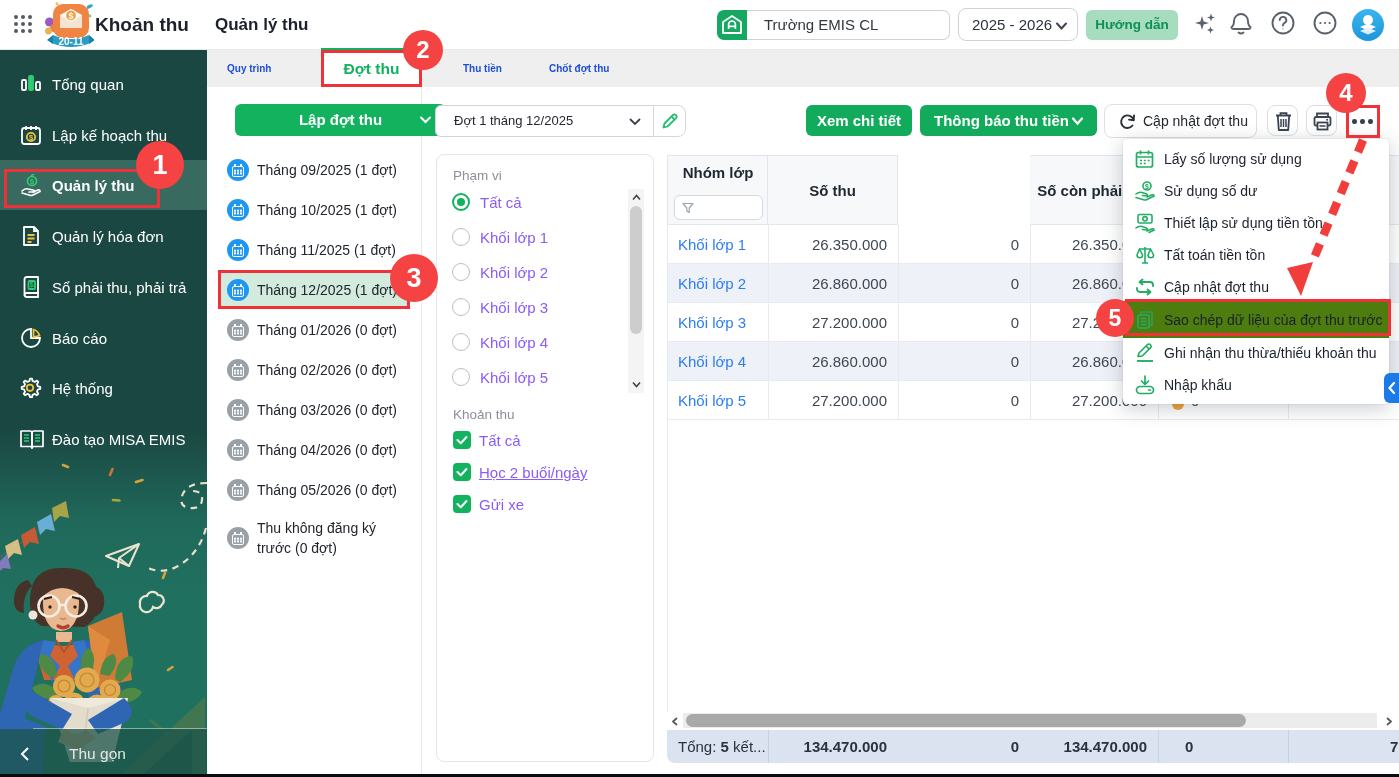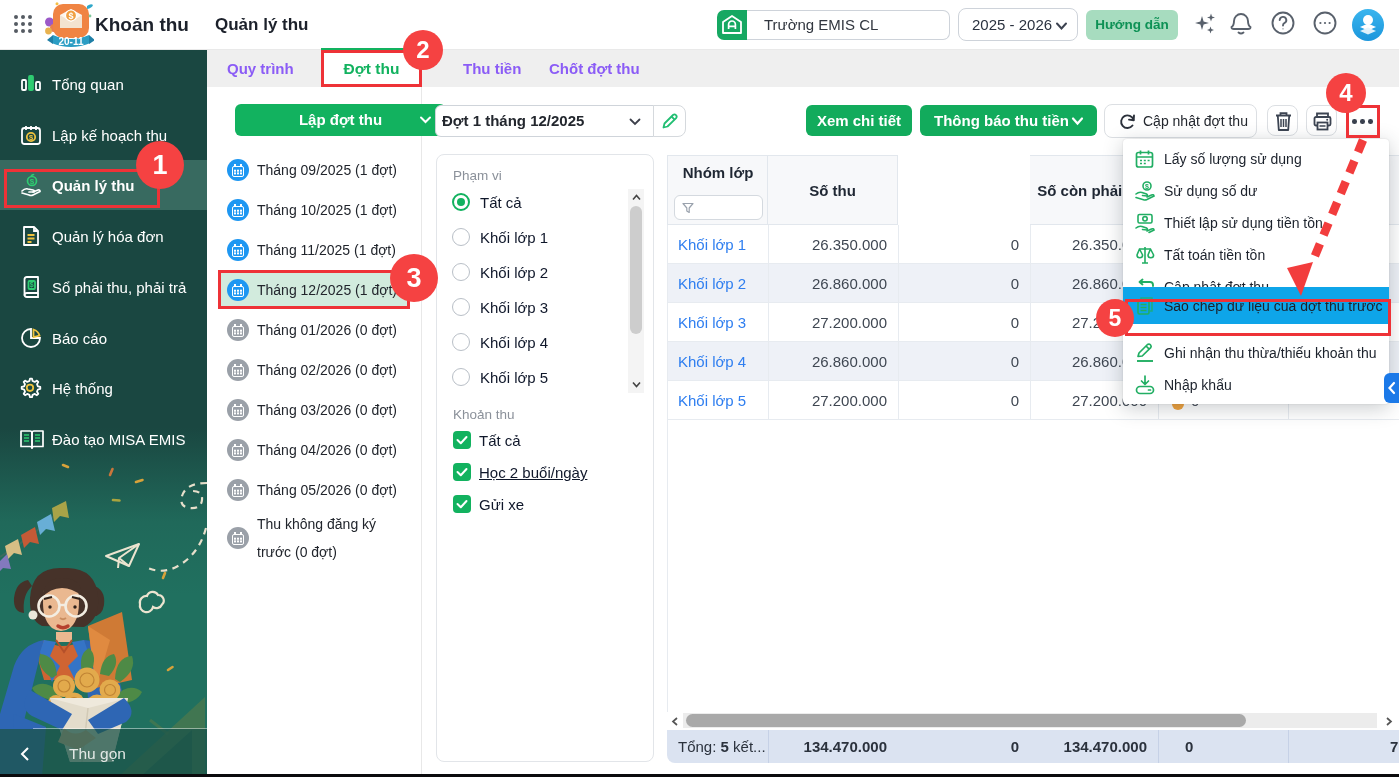--- a/index.html
+++ b/index.html
@@ -20,41 +20,41 @@
 
   
   #sbar { left:0; top:50px; width:207px; height:727px; background:linear-gradient(180deg,#1a4741 0%, #1a4741 52%, #20695a 65%, #20705f 75%, #20705f 100%); overflow:hidden; z-index:4; }
   .sitem { position:absolute; left:0; width:207px; height:50px; color:#fff; font-size:15px; }
   .sitem .lbl { position:absolute; left:52px; top:50%; transform:translateY(-50%); white-space:nowrap; font-weight:500; }
   .sitem svg { position:absolute; left:19px; top:50%; transform:translateY(-50%); }
   .sitem.hl { background:#386a60; }
 
   
   #tabbar { left:207px; top:50px; width:1192px; height:37px; background:#efefef; z-index:3; }
-  .tab { position:absolute; top:0; height:37px; line-height:37px; font-size:15px; font-weight:bold; color:#8b5cf6; }
+  .tab { position:absolute; top:0; height:37px; line-height:37px; font-size:10px; font-weight:bold; color:#1d4ed8; }
   #tab-sel { position:absolute; left:114px; top:0; width:101px; height:37px; background:#fff; color:#12b25f; text-align:center; line-height:37px; font-size:15.5px; font-weight:bold; }
 
   
   #mpanel { left:207px; top:87px; width:215px; height:690px; background:#fff; border-right:1px solid #e8e8e8; z-index:2; }
   #btn-lap { position:absolute; left:5px; top:17px; width:206px; height:32px; background:#12b25f; border-radius:6px; color:#fff; font-weight:bold; font-size:15px; text-align:center; line-height:32px; }
   .mrow { position:absolute; left:0; width:215px; height:40px; }
   .mico { position:absolute; left:20px; top:50%; transform:translateY(-50%); width:22px; height:22px; border-radius:50%; }
   .mico.b { background:#1e97f2; }
   .mico.g { background:#9aa0a8; }
   .mico::before { content:""; position:absolute; left:4.5px; top:6.5px; width:10px; height:9px; border:1.4px solid #fff; border-radius:2px; }
   .mico::after { content:""; position:absolute; left:7px; top:4.5px; width:1.8px; height:2.6px; background:#fff; box-shadow:6px 0 #fff, 0 5.7px #fff, 3px 5.7px #fff, 6px 5.7px #fff, 0 8.4px #fff, 3px 8.4px #fff, 6px 8.4px #fff; }
   .mlbl { position:absolute; left:50px; top:50%; transform:translateY(-50%); font-size:14px; color:#21252c; white-space:nowrap; }
   #mhl { position:absolute; left:13px; top:185px; width:189px; height:35px; background:#d2ebdd; }
 
   
-  #sel-dot { left:435px; top:105px; width:219px; height:32px; border:1px solid #cfd4da; border-radius:6px 0 0 6px; background:#fff; font-size:15px; color:#23272e; line-height:30px; padding-left:6px; z-index:2;font-weight:bold; }
+  #sel-dot { left:435px; top:105px; width:219px; height:32px; border:1px solid #cfd4da; border-radius:6px 0 0 6px; background:#fff; font-size:13px; color:#23272e; line-height:30px; padding-left:18px; z-index:2; }
   #btn-pencil { left:653px; top:105px; width:33px; height:32px; border:1px solid #d5d9dd; border-radius:0 8px 8px 0; background:#fff; z-index:2; }
   #fpanel { left:436px; top:154px; width:218px; height:608px; border:1px solid #e2e5e9; border-radius:8px; background:#fff; z-index:2;padding-left:45px; }
   .flbl { position:absolute; font-size:13.5px; color:#8b919a; }
-  .fopt { position:absolute; font-size:15px; color:#0f172a; white-space:nowrap; }
+  .fopt { position:absolute; font-size:15px; color:#8b5cf6; white-space:nowrap; }
   .radio { position:absolute; width:18px; height:18px; border-radius:50%; border:1.5px solid #b9bfc7; background:#fff; }
   .radio.on { border:2px solid #12b25f; }
   .radio.on::after { content:""; position:absolute; left:3px; top:3px; width:8px; height:8px; border-radius:50%; background:#12b25f; }
   .chk { position:absolute; width:18px; height:18px; border-radius:4px; background:#12b25f; }
   .chk svg { position:absolute; left:2px; top:2px; }
 
   
   .gbtn { position:absolute; top:105px; height:31px; background:#12ab5c; border-radius:6px; color:#fff; font-weight:bold; font-size:15px; text-align:center; line-height:31px; z-index:2; }
   .wbtn { position:absolute; background:#fff; border:1px solid #dcdfe3; border-radius:8px; z-index:2; }
 
@@ -400,21 +400,21 @@
     <div class="mrow" style="top:343px;">
         <div class="mico g"></div>
         <span class="mlbl">Tháng 04/2026 (0 đợt)</span>
       </div>
     <div class="mrow" style="top:383px;">
         <div class="mico g"></div>
         <span class="mlbl">Tháng 05/2026 (0 đợt)</span>
       </div>
     <div class="mrow" style="top:423px; height:56px;">
         <div class="mico g"></div>
-        <span class="mlbl" style="white-space:normal; width:150px; line-height:28px;">Thu không đăng ký trước (0 đợt)</span>
+        <span class="mlbl" style="white-space:normal; width:150px; line-height:20px;">Thu không đăng ký trước (0 đợt)</span>
       </div>
   </div>
 
   <div id="sel-dot" class="abs">Đợt 1 tháng 12/2025
     <svg style="position:absolute; right:12px; top:11px;" width="12" height="10" viewBox="0 0 12 10">
         <path d="M1.5 2.5 L6 7 L10.5 2.5" stroke="#3c3f4a" stroke-width="1.8" fill="none" stroke-linecap="round"></path>
       </svg>
   </div>
   <div id="btn-pencil" class="abs">
     <svg style="position:absolute; left:7px; top:6px;" width="18" height="18" viewBox="0 0 18 18">
@@ -610,21 +610,21 @@
     </div>
     <div class="mitem" style="top:131px;">
       <svg width="22" height="22" viewBox="0 0 22 22" fill="none" stroke="#21ae63" stroke-width="1.9">
         <path d="M6.5 6 L16 6 a3 3 0 0 1 3 3 l0 1" stroke-linecap="round"></path>
         <path d="M8.5 3.5 L5.5 6 L8.5 8.5" stroke-linecap="round" stroke-linejoin="round"></path>
         <path d="M15.5 16 L6 16 a3 3 0 0 1 -3 -3 l0 -1" stroke-linecap="round"></path>
         <path d="M13.5 13.5 L16.5 16 L13.5 18.5" stroke-linecap="round" stroke-linejoin="round"></path>
       </svg>
       <span class="txt">Cập nhật đợt thu</span>
     </div>
-    <div class="mitem" style="top:148px; height:37px; background:#0ea5e9;">
+    <div class="mitem" style="top:162px; height:37px; background:#4d7c0f;">
       <svg width="22" height="22" viewBox="0 0 22 22" fill="none" stroke="#21ae63" stroke-width="1.6">
         <path d="M7 5 L7 3 L18 3 L18 16 L16 16" opacity="0.75"></path>
         <rect x="4" y="6" width="11" height="13" rx="1.5"></rect>
         <path d="M6.5 9.5 L12.5 9.5 M6.5 12.5 L12.5 12.5 M6.5 15.5 L12.5 15.5" stroke-width="1.4"></path>
       </svg>
       <span class="txt">Sao chép dữ liệu của đợt thu trước</span>
     </div>
     <div class="mitem" style="top:197px;">
       <svg width="22" height="22" viewBox="0 0 22 22" fill="none" stroke="#21ae63" stroke-width="1.7">
         <path d="M4 14.5 L5 11 L13.5 2.5 a2.3 2.3 0 0 1 3.2 3.2 L8.2 14 L4 14.5 Z" stroke-linejoin="round"></path>

